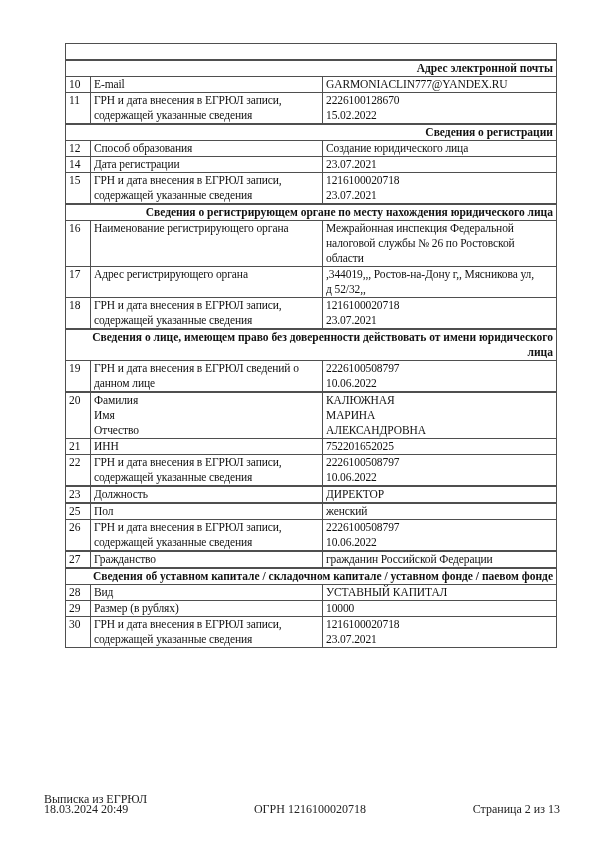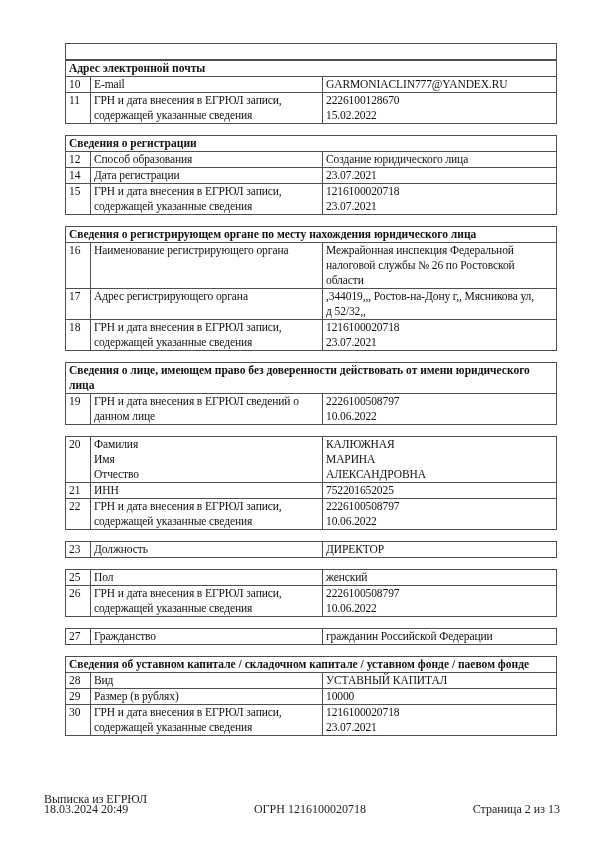--- a/index.html
+++ b/index.html
@@ -1,22 +1,22 @@
 <!DOCTYPE html>
 <html><head>
 <meta charset="utf-8">
 <style>
   html,body{margin:0;padding:0;background:#ffffff;}
   body{width:600px;height:849px;position:relative;font-family:"Liberation Serif", serif;color:#111;}
   .page{position:relative;width:600px;height:849px;background:#fff;overflow:hidden;}
   .content{position:absolute;left:65px;top:43px;width:492px;}
-  table.sec{border-collapse:collapse;table-layout:fixed;width:100%;margin-top:11px;}
+  table.sec{border-collapse:collapse;table-layout:fixed;width:100%;}
   table.sec.attached{margin-top:0;}
   table.sec td{border:1px solid #4f4f4f;vertical-align:top;padding:0 3px;font-size:11.5px;line-height:15px;color:#111;overflow:hidden;}
-  td.hdr{font-weight:bold;text-align:left;padding:1px 2px;}
+  td.hdr{font-weight:bold;text-align:right;padding:1px 2px;}
   td.num{text-align:left;padding:0;}
   td.lbl, td.val{white-space:pre-line;letter-spacing:-0.1px;}
   td.empty-cell{height:15px;}
   col.c1{width:25px;} col.c2{width:232px;} col.c3{width:auto;}
   .footer{position:absolute;left:44px;right:40px;top:795px;display:flex;justify-content:space-between;align-items:flex-end;font-size:12px;line-height:9.5px;color:#222;}
   .f-left div{white-space:nowrap;}
   .f-center{white-space:nowrap;}
   .f-right{white-space:nowrap;}
 </style>
 </head>

